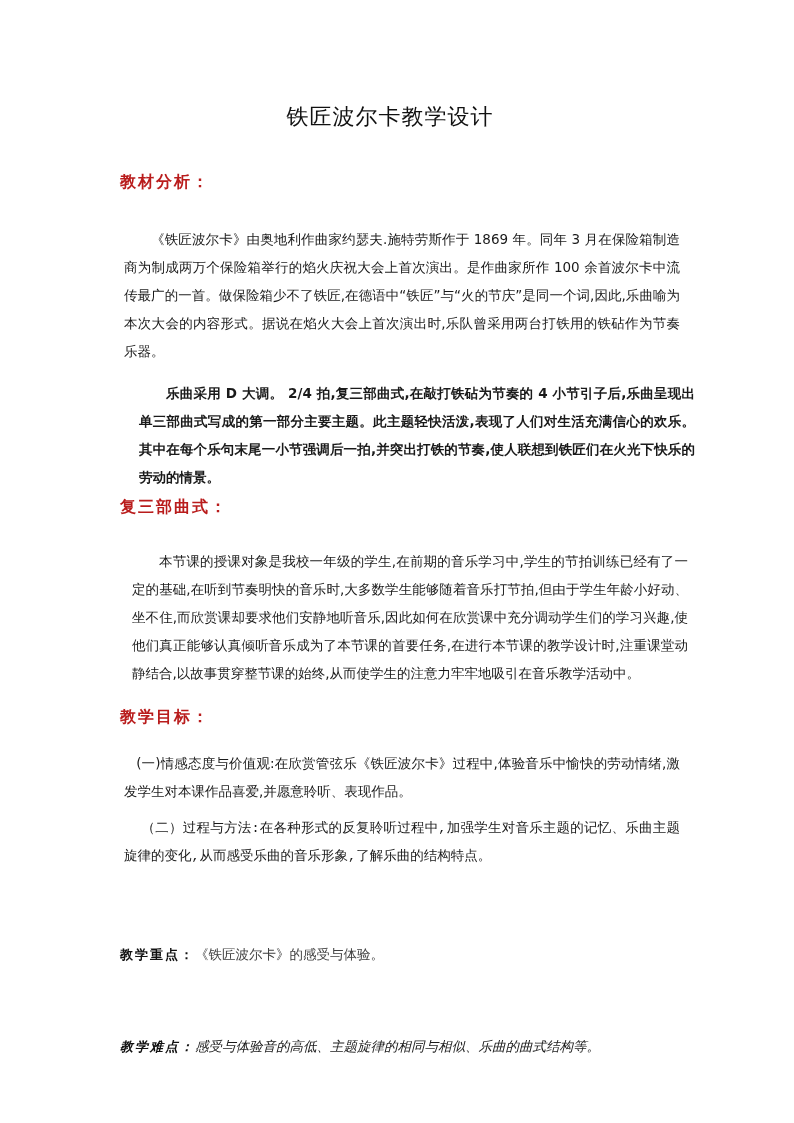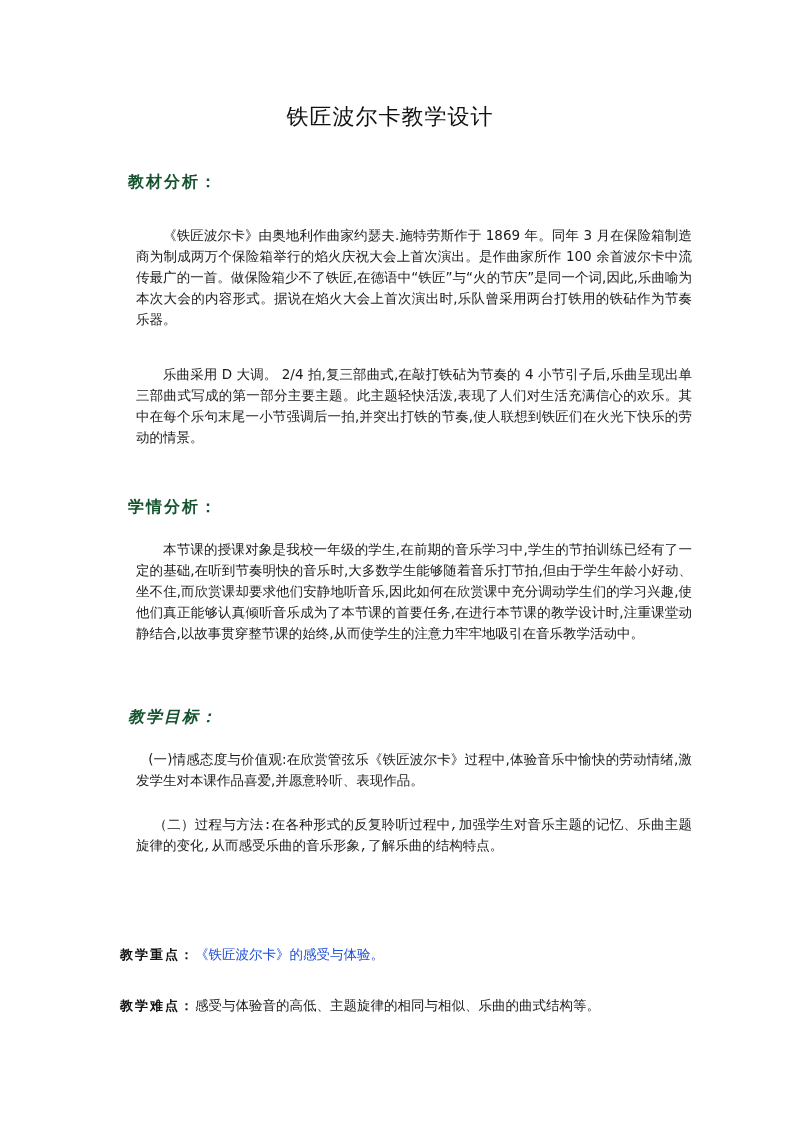--- a/index.html
+++ b/index.html
@@ -8,56 +8,56 @@
       font-family: "DejaVu Sans", "Liberation Sans", sans-serif;
       color: #111111;
     }
     .page { position: absolute; left: 0; top: 0; width: 794px; height: 1123px; }
     .title {
       position: absolute; top: 102px; left: 0; width: 780px; text-align: center;
       font-family: "DejaVu Serif", "Liberation Serif", serif;
       font-size: 22px; font-weight: normal; letter-spacing: 1px; color: #111;
     }
     .heading {
-      position: absolute; left: 128px;
-      font-size: 16px; font-weight: bold; letter-spacing: 2px; color: #14532d;
+      position: absolute; left: 120px;
+      font-size: 16px; font-weight: bold; letter-spacing: 2px; color: #b91c1c;
     }
     .para {
-      position: absolute; left: 136px; width: 556px;
-      font-size: 13.5px; line-height: 21px; color: #1a1a1a;
+      position: absolute; left: 124px; width: 556px;
+      font-size: 13.5px; line-height: 28px; color: #1a1a1a;
       text-align: justify;
     }
     .indent { text-indent: 2em; }
     .indent-small { text-indent: 0.9em; }
     .indent-mid { text-indent: 1.3em; }
     .muted { color: #555; font-family: "DejaVu Serif", "Liberation Serif", serif; }
     .inline-row { position: absolute; left: 120px; white-space: nowrap; }
     .inline-row .heading-inline { font-size: 13px; font-weight: bold; letter-spacing: 2px; color: #111; }
     .inline-row .body-inline { font-size: 13.5px; color: #1a1a1a; }
-    .inline-row .body-inline.muted { color: #1d4ed8; margin-top: 48px; }
+    .inline-row .body-inline.muted { color: #404040; margin-top: 48px; }
   </style>
 </head>
 <body>
 
 <div class="page">
 
   <div class="title">铁匠波尔卡教学设计</div>
 
   <div class="heading" style="top:172px;">教材分析：</div>
   <p class="para indent" style="top:225px; margin:0;">《铁匠波尔卡》由奥地利作曲家约瑟夫.施特劳斯作于 1869 年。同年 3 月在保险箱制造商为制成两万个保险箱举行的焰火庆祝大会上首次演出。是作曲家所作 100 余首波尔卡中流传最广的一首。做保险箱少不了铁匠,在德语中“铁匠”与“火的节庆”是同一个词,因此,乐曲喻为本次大会的内容形式。据说在焰火大会上首次演出时,乐队曾采用两台打铁用的铁砧作为节奏乐器。</p>
-  <p class="para indent" style="top:364px; margin:0;">乐曲采用 D 大调。 2/4 拍,复三部曲式,在敲打铁砧为节奏的 4 小节引子后,乐曲呈现出单三部曲式写成的第一部分主要主题。此主题轻快活泼,表现了人们对生活充满信心的欢乐。其中在每个乐句末尾一小节强调后一拍,并突出打铁的节奏,使人联想到铁匠们在火光下快乐的劳动的情景。</p>
+  <p class="para indent" style="top:364px; margin:15px;font-weight:bold;">乐曲采用 D 大调。 2/4 拍,复三部曲式,在敲打铁砧为节奏的 4 小节引子后,乐曲呈现出单三部曲式写成的第一部分主要主题。此主题轻快活泼,表现了人们对生活充满信心的欢乐。其中在每个乐句末尾一小节强调后一拍,并突出打铁的节奏,使人联想到铁匠们在火光下快乐的劳动的情景。</p>
 
-  <div class="heading" style="top:497px;">学情分析：</div>
-  <p class="para indent" style="top:539px; margin:0;">本节课的授课对象是我校一年级的学生,在前期的音乐学习中,学生的节拍训练已经有了一定的基础,在听到节奏明快的音乐时,大多数学生能够随着音乐打节拍,但由于学生年龄小好动、坐不住,而欣赏课却要求他们安静地听音乐,因此如何在欣赏课中充分调动学生们的学习兴趣,使他们真正能够认真倾听音乐成为了本节课的首要任务,在进行本节课的教学设计时,注重课堂动静结合,以故事贯穿整节课的始终,从而使学生的注意力牢牢地吸引在音乐教学活动中。</p>
+  <div class="heading" style="top:497px;">复三部曲式：</div>
+  <p class="para indent" style="top:539px; margin:8px;">本节课的授课对象是我校一年级的学生,在前期的音乐学习中,学生的节拍训练已经有了一定的基础,在听到节奏明快的音乐时,大多数学生能够随着音乐打节拍,但由于学生年龄小好动、坐不住,而欣赏课却要求他们安静地听音乐,因此如何在欣赏课中充分调动学生们的学习兴趣,使他们真正能够认真倾听音乐成为了本节课的首要任务,在进行本节课的教学设计时,注重课堂动静结合,以故事贯穿整节课的始终,从而使学生的注意力牢牢地吸引在音乐教学活动中。</p>
 
-  <div class="heading" style="top:707px;font-style:italic;">教学目标：</div>
+  <div class="heading" style="top:707px;">教学目标：</div>
   <p class="para indent-small" style="top:749px; margin:0;">(一)情感态度与价值观:在欣赏管弦乐《铁匠波尔卡》过程中,体验音乐中愉快的劳动情绪,激发学生对本课作品喜爱,并愿意聆听、表现作品。</p>
   <p class="para indent-mid" style="top:815px; margin:0;font-family:Liberation Mono, monospace;">（二）过程与方法:在各种形式的反复聆听过程中,加强学生对音乐主题的记忆、乐曲主题旋律的变化,从而感受乐曲的音乐形象,了解乐曲的结构特点。</p>
 
   <div class="inline-row" style="top:944px;">
     <span class="heading-inline">教学重点：</span><span class="body-inline muted">《铁匠波尔卡》的感受与体验。</span>
   </div>
 
-  <div class="inline-row" style="top:995px;">
+  <div class="inline-row" style="top:1036px;font-style:italic;">
     <span class="heading-inline">教学难点：</span><span class="body-inline">感受与体验音的高低、主题旋律的相同与相似、乐曲的曲式结构等。</span>
   </div>
 
 </div>
 
 </body></html>

